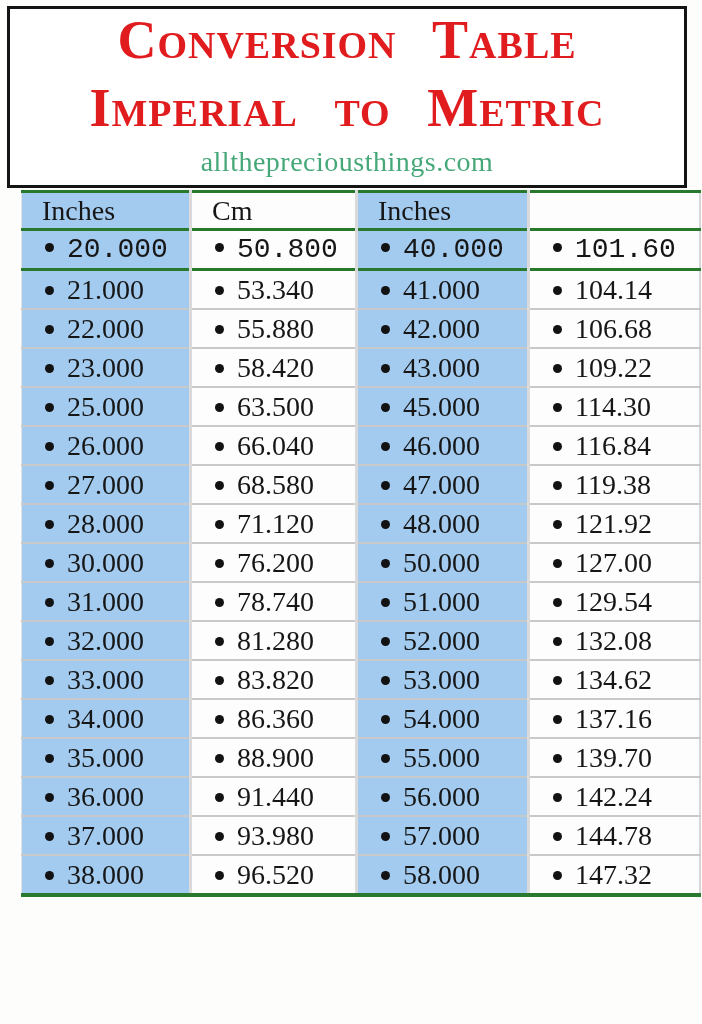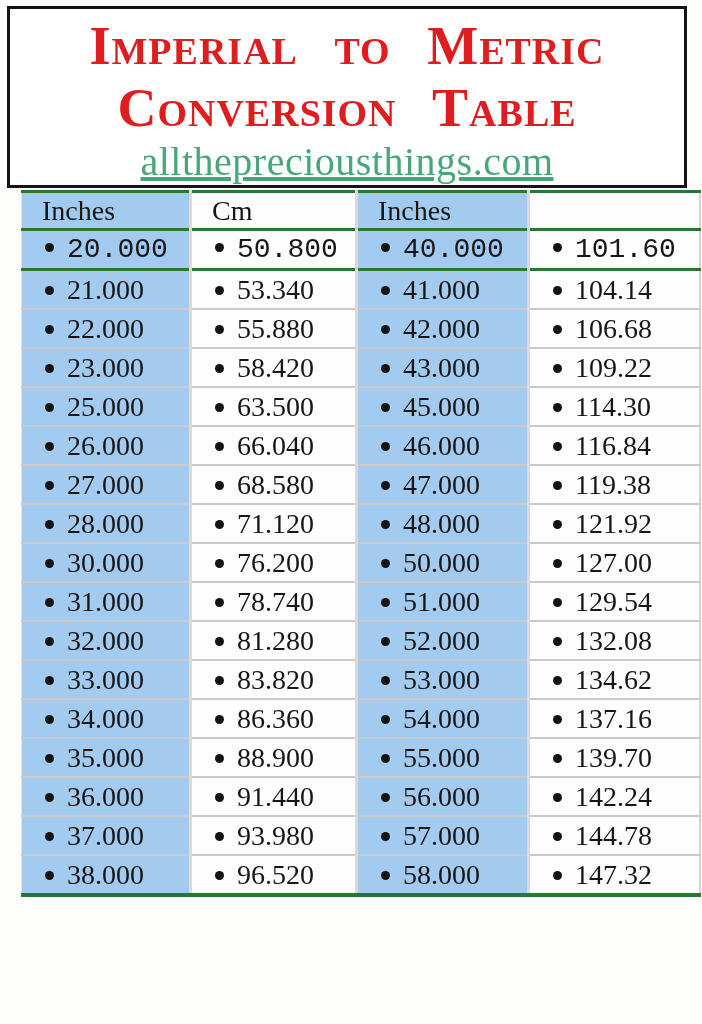--- a/index.html
+++ b/index.html
@@ -27,25 +27,24 @@
     font-variant: small-caps;
     font-weight: bold;
     font-size: 54px;
     line-height: 62px;
     letter-spacing: 1px;
     word-spacing: 22px;
     color: var(--red, #e11c1e);
   }
   .title-line.first { margin-top: 6px; }
   .website {
-    font-size: 40px;
+    font-size: 28px;
     line-height: 46px;
     letter-spacing: 0.5px;
     color: var(--green_text, #46a878);
-    text-decoration: underline;
   }
   
   table.conv {
     position: absolute;
     left: 21px;
     top: 190px;
     width: 678px;
     border-collapse: collapse;
     table-layout: fixed;
     font-size: 28px;
@@ -80,22 +79,22 @@
     margin: 0 13px 4px 3px;
     vertical-align: middle;
   }
 </style>
 </head>
 <body>
 
 <div class="sheet">
 
   <div class="title-box">
+    <div class="title-line">Conversion Table</div>
     <div class="title-line first">Imperial to Metric</div>
-    <div class="title-line">Conversion Table</div>
     <div class="website">allthepreciousthings.com</div>
   </div>
 
   <table class="conv">
     <colgroup>
       <col style="width:169px">
       <col style="width:166px">
       <col style="width:172px">
       <col style="width:171px">
     </colgroup>

